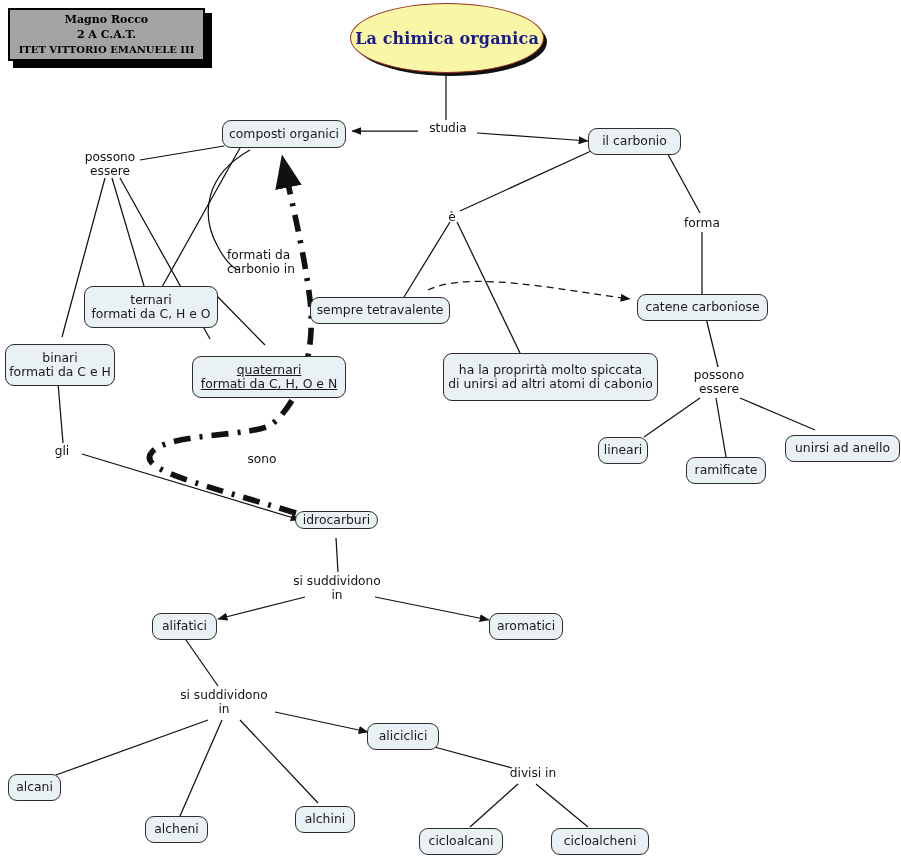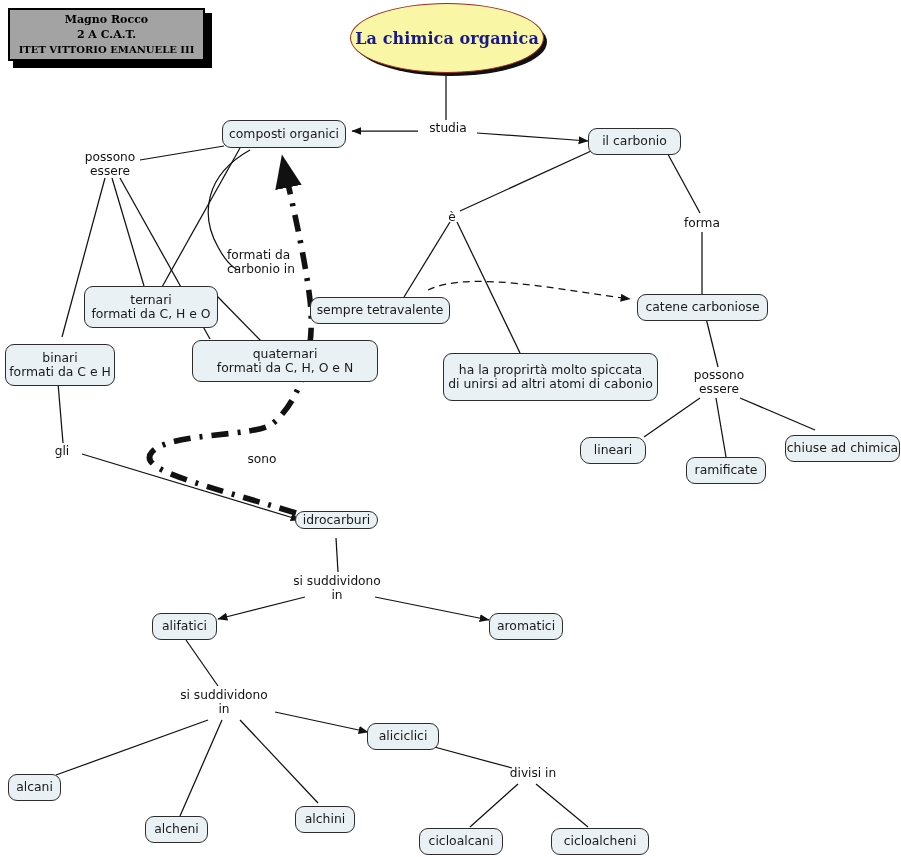--- a/index.html
+++ b/index.html
@@ -152,35 +152,35 @@
   <div class="node" style="left:222px;top:120px;width:124px;height:28px;">composti organici</div>
 
   <div class="node" style="left:588px;top:128px;width:93px;height:27px;">il carbonio</div>
 
   <div class="node" style="left:84px;top:286px;width:134px;height:42px;">ternari
 formati da C, H e O</div>
 
   <div class="node" style="left:5px;top:344px;width:110px;height:42px;">binari
 formati da C e H</div>
 
-  <div class="node" style="left:192px;top:340px;width:186px;height:42px;">quaternari
+  <div class="node" style="left:192px;top:356px;width:154px;height:42px;text-decoration:underline;">quaternari
 formati da C, H, O e N</div>
 
   <div class="node" style="left:310px;top:297px;width:140px;height:27px;">sempre tetravalente</div>
 
   <div class="node" style="left:443px;top:353px;width:215px;height:48px;">ha la proprirtà molto spiccata
 di unirsi ad altri atomi di cabonio</div>
 
   <div class="node" style="left:637px;top:294px;width:131px;height:27px;">catene carboniose</div>
 
-  <div class="node" style="left:580px;top:437px;width:66px;height:27px;border-radius:10px;">lineari</div>
+  <div class="node" style="left:598px;top:437px;width:50px;height:27px;">lineari</div>
 
   <div class="node" style="left:686px;top:457px;width:80px;height:27px;">ramificate</div>
 
-  <div class="node" style="left:785px;top:435px;width:115px;height:27px;">chiuse ad chimica</div>
+  <div class="node" style="left:785px;top:435px;width:115px;height:27px;">unirsi ad anello</div>
 
   <div class="node" style="left:295px;top:511px;width:83px;height:18px;">idrocarburi</div>
 
   <div class="node" style="left:152px;top:613px;width:65px;height:27px;">alifatici</div>
 
   <div class="node" style="left:489px;top:613px;width:74px;height:27px;">aromatici</div>
 
   <div class="node" style="left:8px;top:774px;width:53px;height:27px;">alcani</div>
 
   <div class="node" style="left:145px;top:816px;width:63px;height:27px;">alcheni</div>

